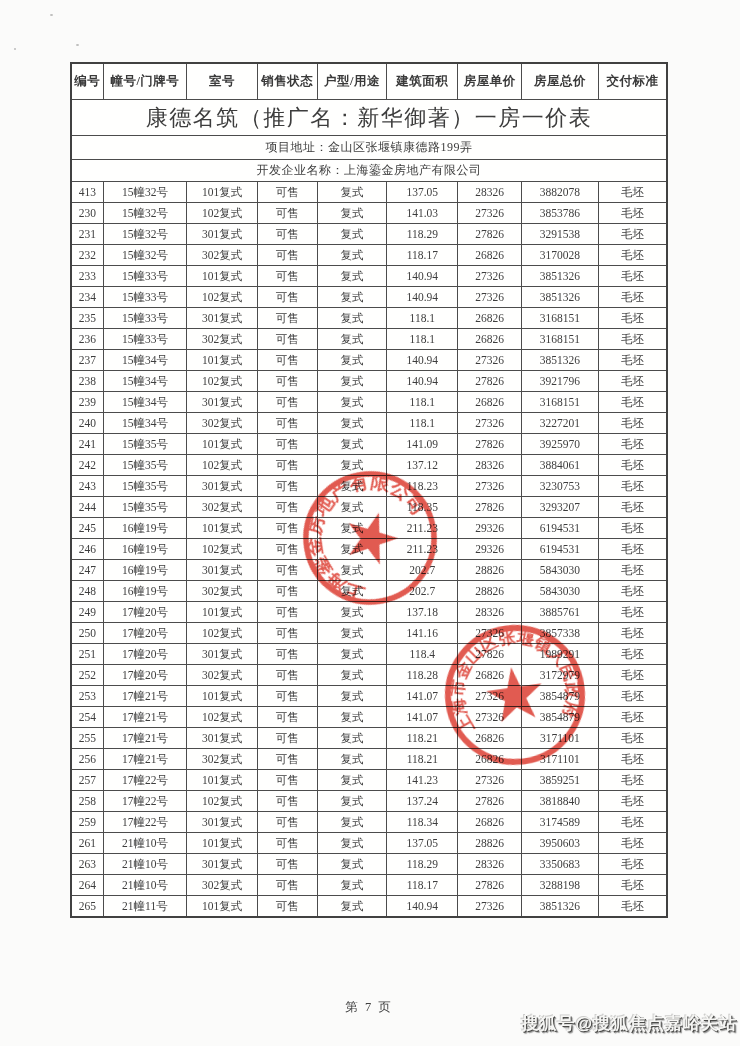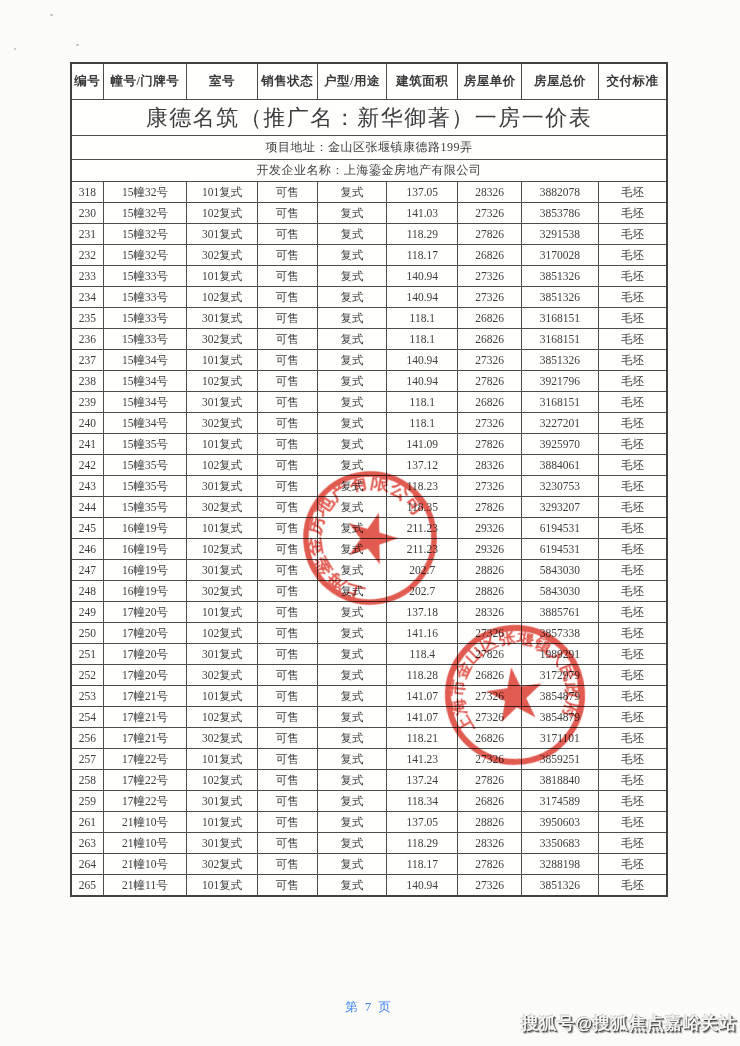--- a/index.html
+++ b/index.html
@@ -27,21 +27,21 @@
     border-bottom:3px double #4c4c4c;
   }
   td.dev-cell  { height:21px; font-size:12px; letter-spacing:0.5px; }
   thead th { height:35px; font-size:12.5px; font-weight:600; letter-spacing:0.5px; }
   tbody td { height:20px; font-size:11.5px; color:#3d3d3d; }
   col.c0{width:5.4%} col.c1{width:14%} col.c2{width:11.9%} col.c3{width:10%}
   col.c4{width:11.7%} col.c5{width:11.9%} col.c6{width:10.7%} col.c7{width:12.9%} col.c8{width:11.5%}
   
   .page-footer {
     position:absolute; left:70px; top:999px; width:598px; text-align:center;
-    font-size:12.5px; letter-spacing:2px; color:#3b82f6;
+    font-size:12.5px; letter-spacing:2px; color:#404040;
   }
   .watermark {
     position:absolute; right:3px; top:1012px;
     font-family:"Liberation Sans", sans-serif;
     font-size:17px; font-weight:bold; letter-spacing:1px;
     color:#f6f6f4;
     text-shadow:1px 1px 0 #4b4b49, 2px 2px 1px rgba(70,70,70,.55), -1px -1px 0 rgba(160,160,158,.5);
   }
   
   .stamp { position:absolute; mix-blend-mode:multiply; opacity:.84; filter:blur(.3px); pointer-events:none; }
@@ -91,21 +91,21 @@
         <th>销售状态</th>
         <th>户型/用途</th>
         <th>建筑面积</th>
         <th>房屋单价</th>
         <th>房屋总价</th>
         <th>交付标准</th>
       </tr>
   </thead>
   <tbody>
       <tr>
-        <td>318</td>
+        <td>413</td>
         <td>15幢32号</td>
         <td>101复式</td>
         <td>可售</td>
         <td>复式</td>
         <td>137.05</td>
         <td>28326</td>
         <td>3882078</td>
         <td>毛坯</td>
       </tr>
       <tr>
@@ -374,20 +374,31 @@
       </tr>
       <tr>
         <td>254</td>
         <td>17幢21号</td>
         <td>102复式</td>
         <td>可售</td>
         <td>复式</td>
         <td>141.07</td>
         <td>27326</td>
         <td>3854879</td>
+        <td>毛坯</td>
+      </tr>
+      <tr>
+        <td>255</td>
+        <td>17幢21号</td>
+        <td>301复式</td>
+        <td>可售</td>
+        <td>复式</td>
+        <td>118.21</td>
+        <td>26826</td>
+        <td>3171101</td>
         <td>毛坯</td>
       </tr>
       <tr>
         <td>256</td>
         <td>17幢21号</td>
         <td>302复式</td>
         <td>可售</td>
         <td>复式</td>
         <td>118.21</td>
         <td>26826</td>

